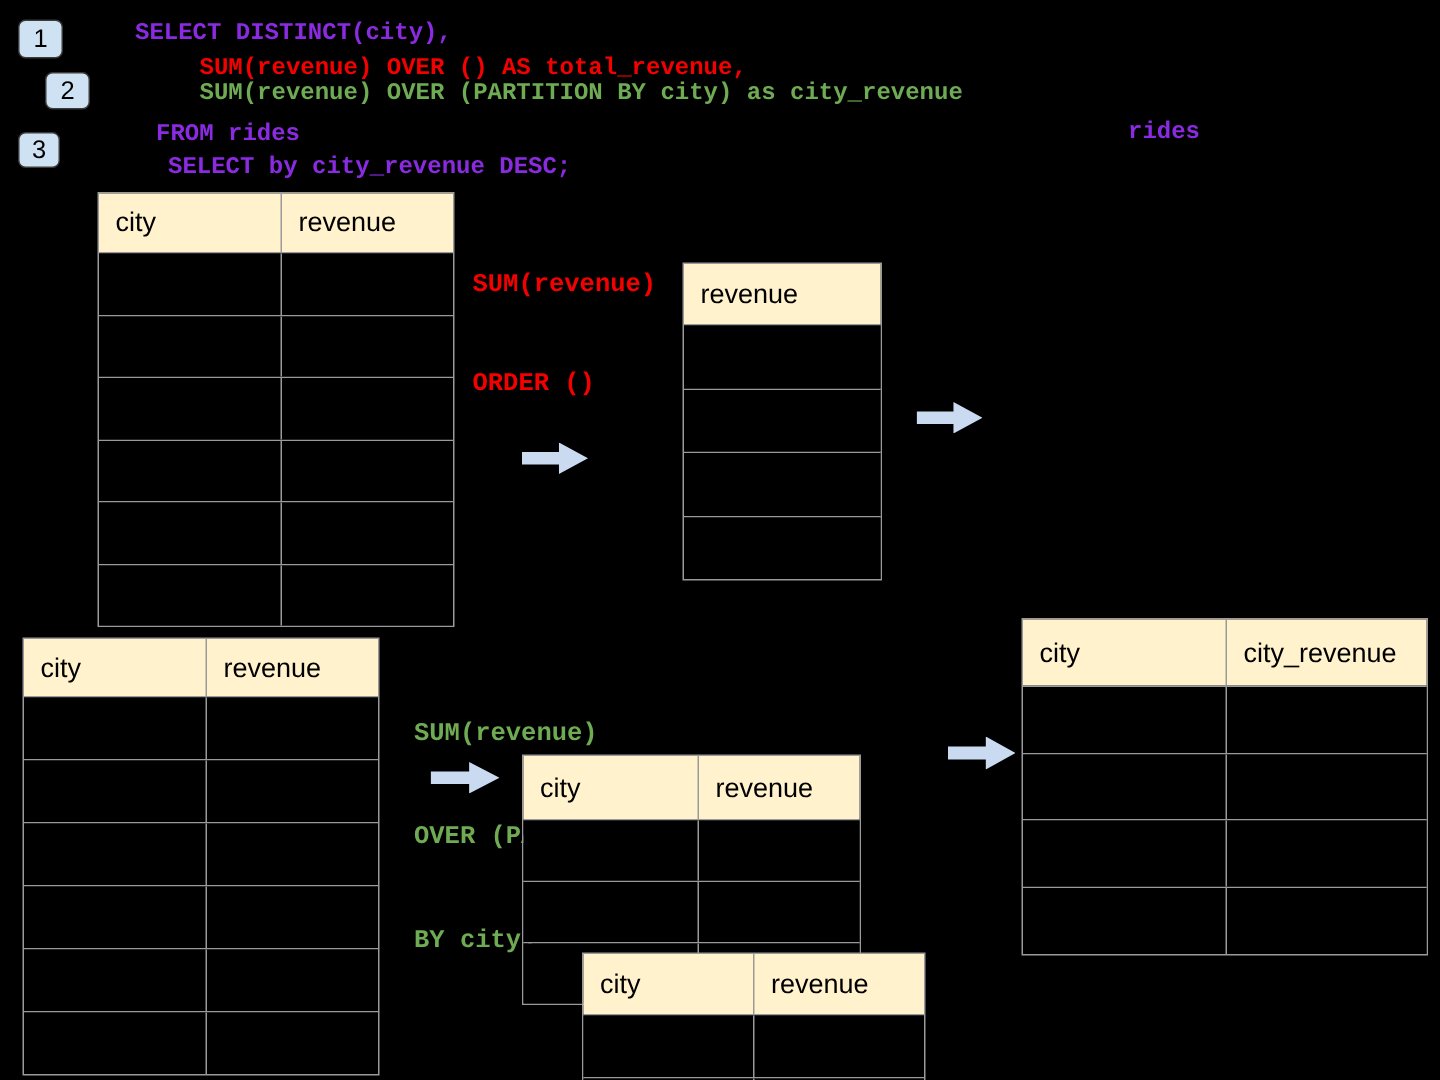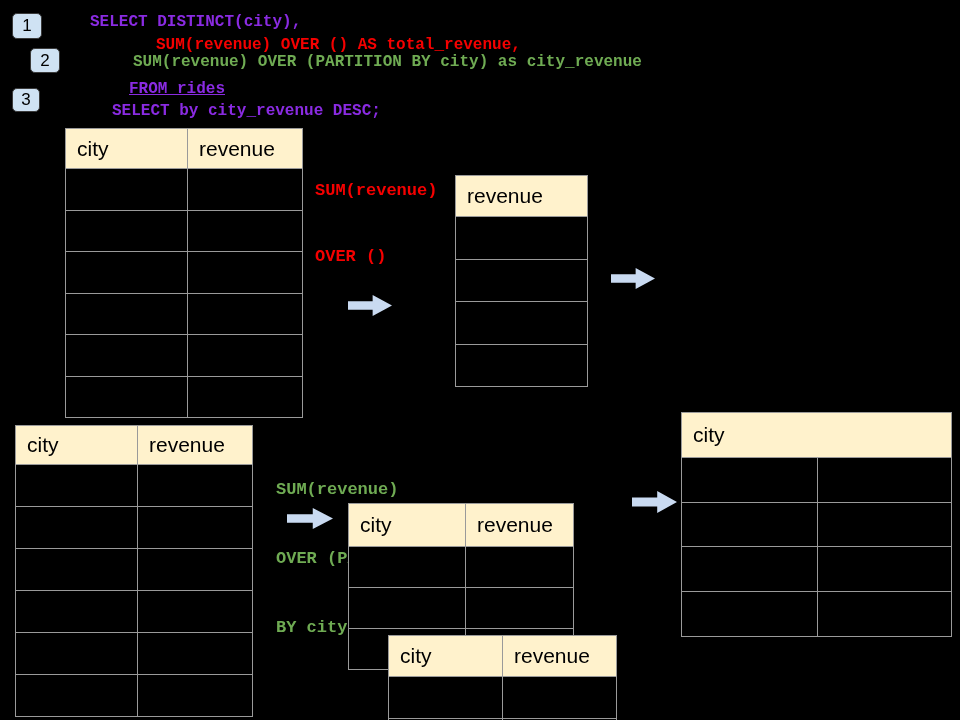--- a/index.html
+++ b/index.html
@@ -18,35 +18,35 @@
     border-radius:5px; color:#000; font-size:17px;
     display:flex; align-items:center; justify-content:center;
   }
   .b1 { left:12px; top:13px; width:30px; height:26px; }
   .b2 { left:30px; top:48px; width:30px; height:25px; }
   .b3 { left:12px; top:88px; width:28px; height:24px; }
   
   .mono { font-family:"Liberation Mono","DejaVu Sans Mono",monospace; font-weight:bold; white-space:pre; }
   .code-line { position:absolute; font-size:16px; }
   .cl1 { left:90px;  top:13px;  }
-  .cl2 { left:133px; top:36px;margin-left:23px;  }
+  .cl2 { left:133px; top:36px;  }
   .cl3 { left:133px; top:53px;  }
-  .cl4 { left:129px; top:80px;text-decoration:underline;  }
+  .cl4 { left:104px; top:80px;  }
   .cl5 { left:112px; top:102px; }
   .purple { color:var(--purple); }
   .red    { color:var(--red); }
   .green  { color:var(--green); }
   .side-note { position:absolute; left:752px; top:36px; font-size:16px; line-height:21px; color:var(--purple); }
   .ann { position:absolute; }
   .ann-total     { left:315px; top:136px; font-size:17px; line-height:22px; color:var(--red); }
   .ann-partition { left:276px; top:432px; font-size:17px; line-height:23px; color:var(--green); }
   
   .tbl { position:absolute; border:1px solid var(--table_border); }
   .hrow { display:flex; background:var(--table_header_bg); }
-  .hcell { display:flex; align-items:center; padding-left:11px; font-size:21px; color:#000; }
+  .hcell { display:flex; align-items:center; padding-left:11px; font-size:18px; color:#000; }
   .brow { display:flex; border-top:1px solid var(--table_border); }
   .bcell { background:#000; height:100%; }
   .c1 { border-left:1px solid var(--table_border); flex:1; }
   .t-a { left:65px;  top:128px; width:238px; }
   .t-a .hrow{height:39px;} .t-a .brow{height:41.5px;} .t-a .c0{width:121px;}
   .t-b { left:455px; top:175px; width:133px; }
   .t-b .hrow{height:40px;} .t-b .brow{height:42.5px;} .t-b .c0{width:100%;}
   .t-c { left:15px;  top:425px; width:238px; }
   .t-c .hrow{height:38px;} .t-c .brow{height:42px;} .t-c .c0{width:121px;}
   .t-d { left:348px; top:503px; width:226px; }
@@ -72,25 +72,26 @@
 <div class="badge b2">2</div>
 <div class="badge b3">3</div>
 
 <div class="mono code-line cl1 purple">SELECT DISTINCT(city),</div>
 <div class="mono code-line cl2 red">SUM(revenue) OVER () AS total_revenue,</div>
 <div class="mono code-line cl3 green">SUM(revenue) OVER (PARTITION BY city) as city_revenue</div>
 <div class="mono code-line cl4 purple">FROM rides</div>
 <div class="mono code-line cl5 purple">SELECT by city_revenue DESC;</div>
 
 <div class="mono side-note">
+  <div>rides</div>
 </div>
 
 <div class="mono ann ann-total">
   <div>SUM(revenue)</div>
-  <div>OVER ()</div>
+  <div>ORDER ()</div>
 </div>
 
 <div class="mono ann ann-partition">
   <div>SUM(revenue)</div>
   <div>OVER (PARTITION</div>
   <div>BY city)</div>
 </div>
 
 <div class="tbl t-a">
   <div class="hrow">
@@ -220,20 +221,21 @@
         <div class="bcell c1"></div>
       </div>
     </div>
 </div>
 
 <div class="arrow a4"></div>
 
 <div class="tbl t-f">
   <div class="hrow">
     <div class="hcell c0">city</div>
+    <div class="hcell c1">city_revenue</div>
   </div>
   <div>
       <div class="brow">
         <div class="bcell c0"></div>
         <div class="bcell c1"></div>
       </div>
       <div class="brow">
         <div class="bcell c0"></div>
         <div class="bcell c1"></div>
       </div>

